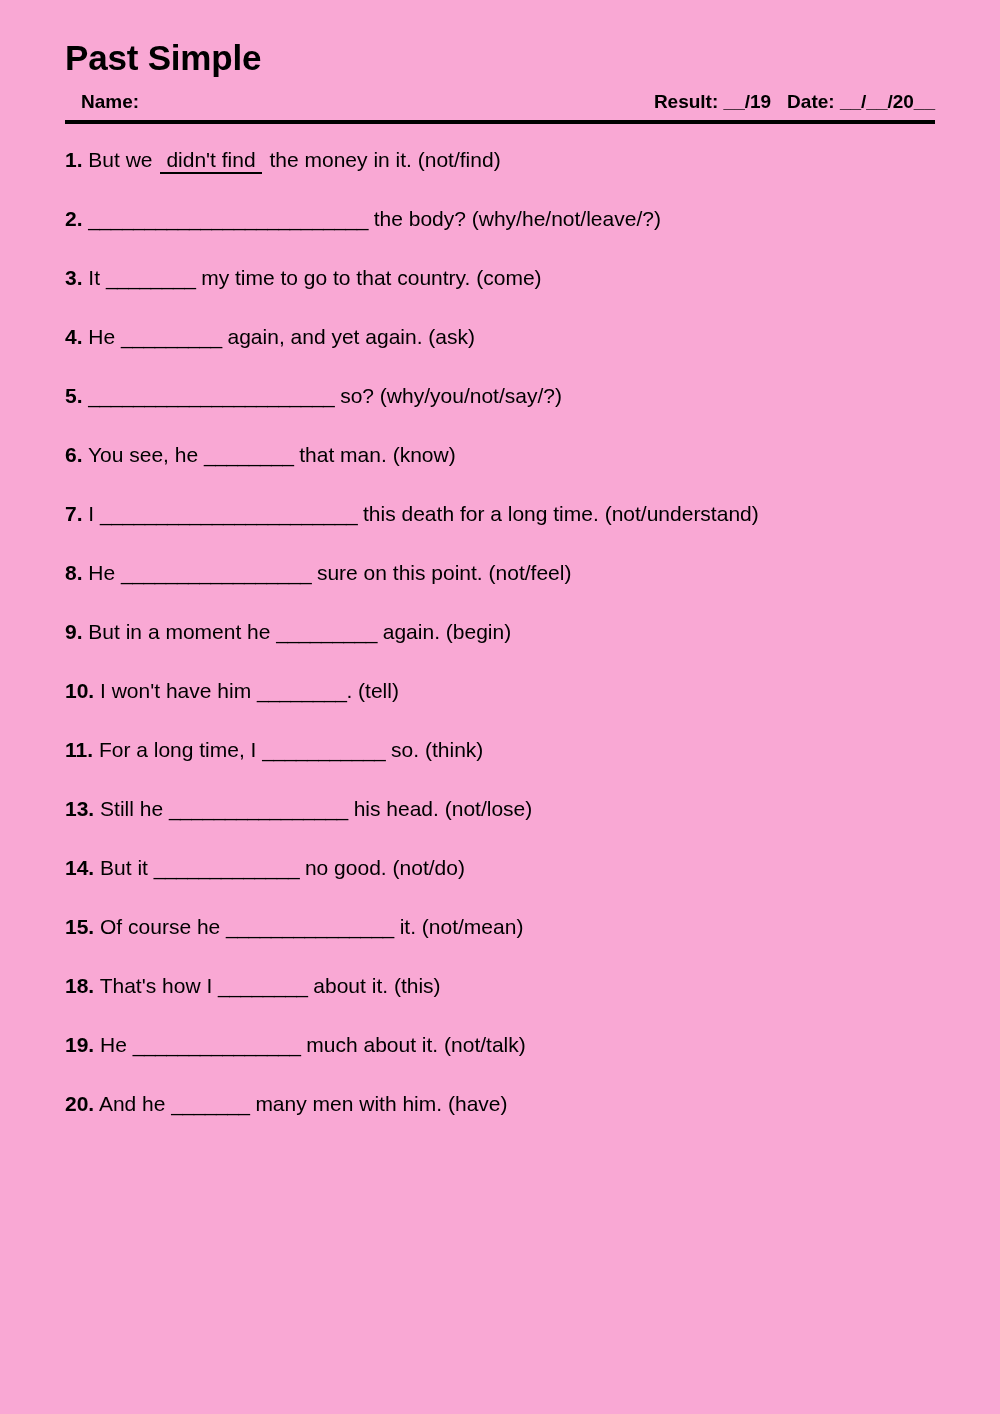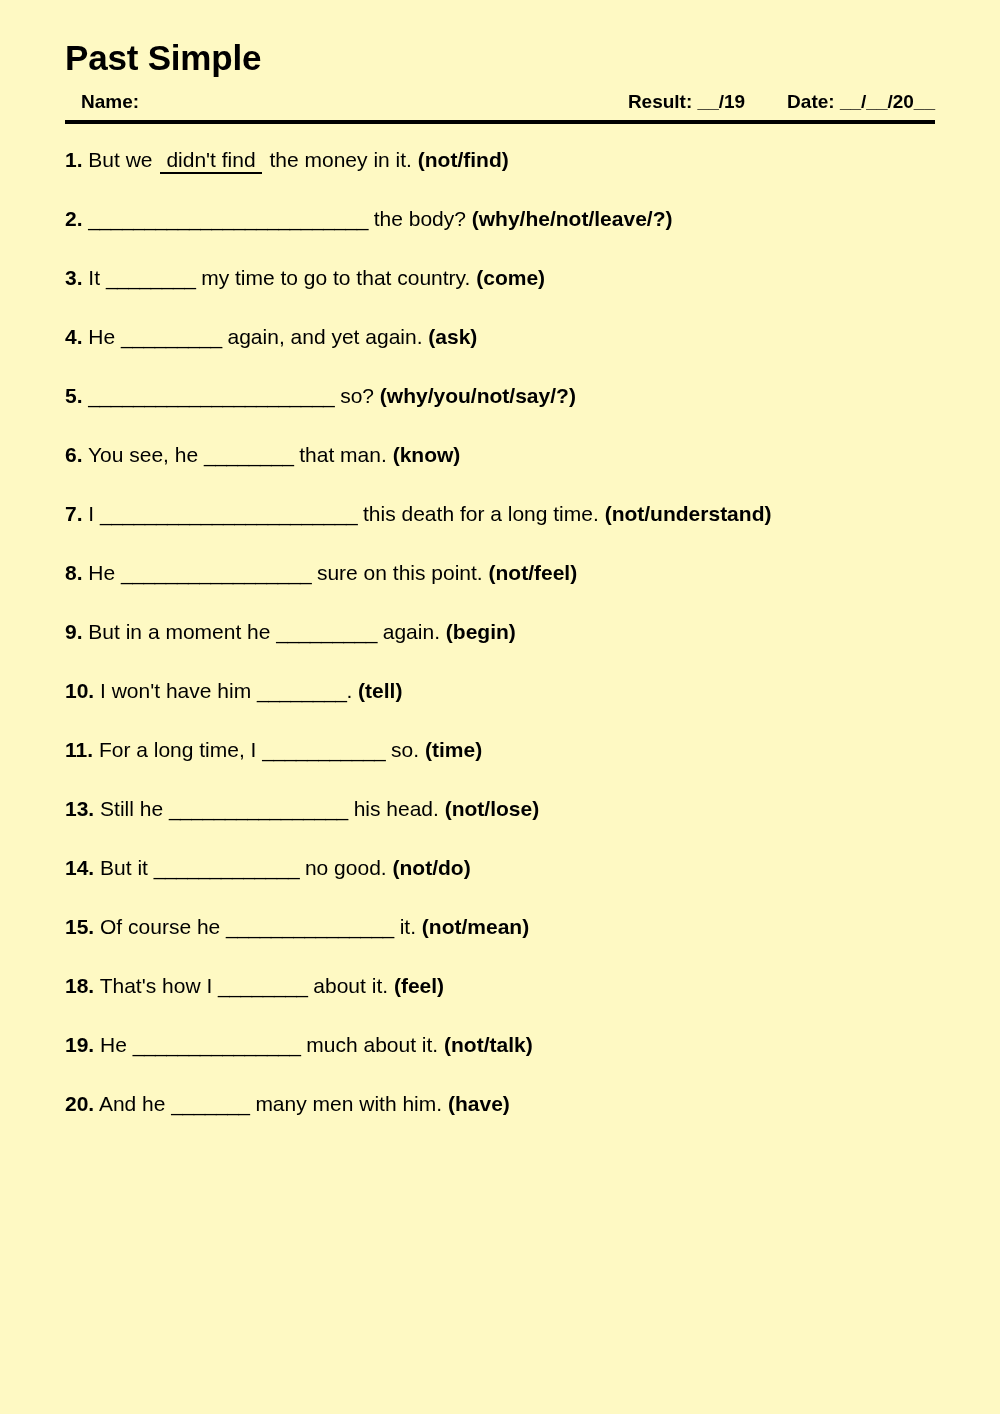--- a/index.html
+++ b/index.html
@@ -13,21 +13,21 @@
     position: relative;
     font-family: "Liberation Sans", sans-serif;
     color: #000000;
     -webkit-font-smoothing: antialiased;
   }
   .page {
     position: absolute;
     left: 0; top: 0;
     width: 1000px;
     height: 1414px;
-    background: #fef9c3;
+    background: #f9a8d4;
     overflow: hidden;
   }
   .sheet {
     position: absolute;
     left: 65px;
     top: 40px;
     width: 870px;
   }
 
   
@@ -44,21 +44,20 @@
     align-items: baseline;
     justify-content: space-between;
     font-size: 19px;
     font-weight: bold;
     white-space: nowrap;
     margin-bottom: 7px;
   }
   .meta-right {
     display: flex;
     align-items: flex-start;
-    gap: 26px;
   }
   .meta-item { white-space: nowrap; margin-left: 16px; }
   .rule {
     height: 0;
     border-top: 4px solid #000;
     width: 870px;
     margin-bottom: 24px;
   }
 
   
@@ -71,21 +70,21 @@
     font-size: 21px;
     line-height: 1.18;
     height: 59px;
     white-space: nowrap;
     display: block;
   }
   .qnum {
     font-weight: bold;
   }
   .hint {
-    font-weight: bold;
+    font-weight: normal;
   }
   .blank {
     letter-spacing: -0.5px;
     font-weight: normal;
   }
   
   .filled {
     position: relative;
     display: inline-block;
     text-align: center;
@@ -118,23 +117,23 @@
         <li class="q"><span class="qnum">1.</span><span> But we</span> <span class="filled">didn't find</span><span> the money in it.</span> <span class="hint">(not/find)</span></li>
         <li class="q"><span class="qnum">2.</span> <span class="blank">_________________________</span><span> the body?</span> <span class="hint">(why/he/not/leave/?)</span></li>
         <li class="q"><span class="qnum">3.</span><span> It</span> <span class="blank">________</span><span> my time to go to that country.</span> <span class="hint">(come)</span></li>
         <li class="q"><span class="qnum">4.</span><span> He</span> <span class="blank">_________</span><span> again, and yet again.</span> <span class="hint">(ask)</span></li>
         <li class="q"><span class="qnum">5.</span> <span class="blank">______________________</span><span> so?</span> <span class="hint">(why/you/not/say/?)</span></li>
         <li class="q"><span class="qnum">6.</span><span> You see, he</span> <span class="blank">________</span><span> that man.</span> <span class="hint">(know)</span></li>
         <li class="q"><span class="qnum">7.</span><span> I</span> <span class="blank">_______________________</span><span> this death for a long time.</span> <span class="hint">(not/understand)</span></li>
         <li class="q"><span class="qnum">8.</span><span> He</span> <span class="blank">_________________</span><span> sure on this point.</span> <span class="hint">(not/feel)</span></li>
         <li class="q"><span class="qnum">9.</span><span> But in a moment he</span> <span class="blank">_________</span><span> again.</span> <span class="hint">(begin)</span></li>
         <li class="q"><span class="qnum">10.</span><span> I won't have him</span> <span class="blank">________</span><span>.</span> <span class="hint">(tell)</span></li>
-        <li class="q"><span class="qnum">11.</span><span> For a long time, I</span> <span class="blank">___________</span><span> so.</span> <span class="hint">(time)</span></li>
+        <li class="q"><span class="qnum">11.</span><span> For a long time, I</span> <span class="blank">___________</span><span> so.</span> <span class="hint">(think)</span></li>
         <li class="q"><span class="qnum">13.</span><span> Still he</span> <span class="blank">________________</span><span> his head.</span> <span class="hint">(not/lose)</span></li>
         <li class="q"><span class="qnum">14.</span><span> But it</span> <span class="blank">_____________</span><span> no good.</span> <span class="hint">(not/do)</span></li>
         <li class="q"><span class="qnum">15.</span><span> Of course he</span> <span class="blank">_______________</span><span> it.</span> <span class="hint">(not/mean)</span></li>
-        <li class="q"><span class="qnum">18.</span><span> That's how I</span> <span class="blank">________</span><span> about it.</span> <span class="hint">(feel)</span></li>
+        <li class="q"><span class="qnum">18.</span><span> That's how I</span> <span class="blank">________</span><span> about it.</span> <span class="hint">(this)</span></li>
         <li class="q"><span class="qnum">19.</span><span> He</span> <span class="blank">_______________</span><span> much about it.</span> <span class="hint">(not/talk)</span></li>
         <li class="q"><span class="qnum">20.</span><span> And he</span> <span class="blank">_______</span><span> many men with him.</span> <span class="hint">(have)</span></li>
       </ol>
 
   </div>
 </div>
 
 </body></html>

